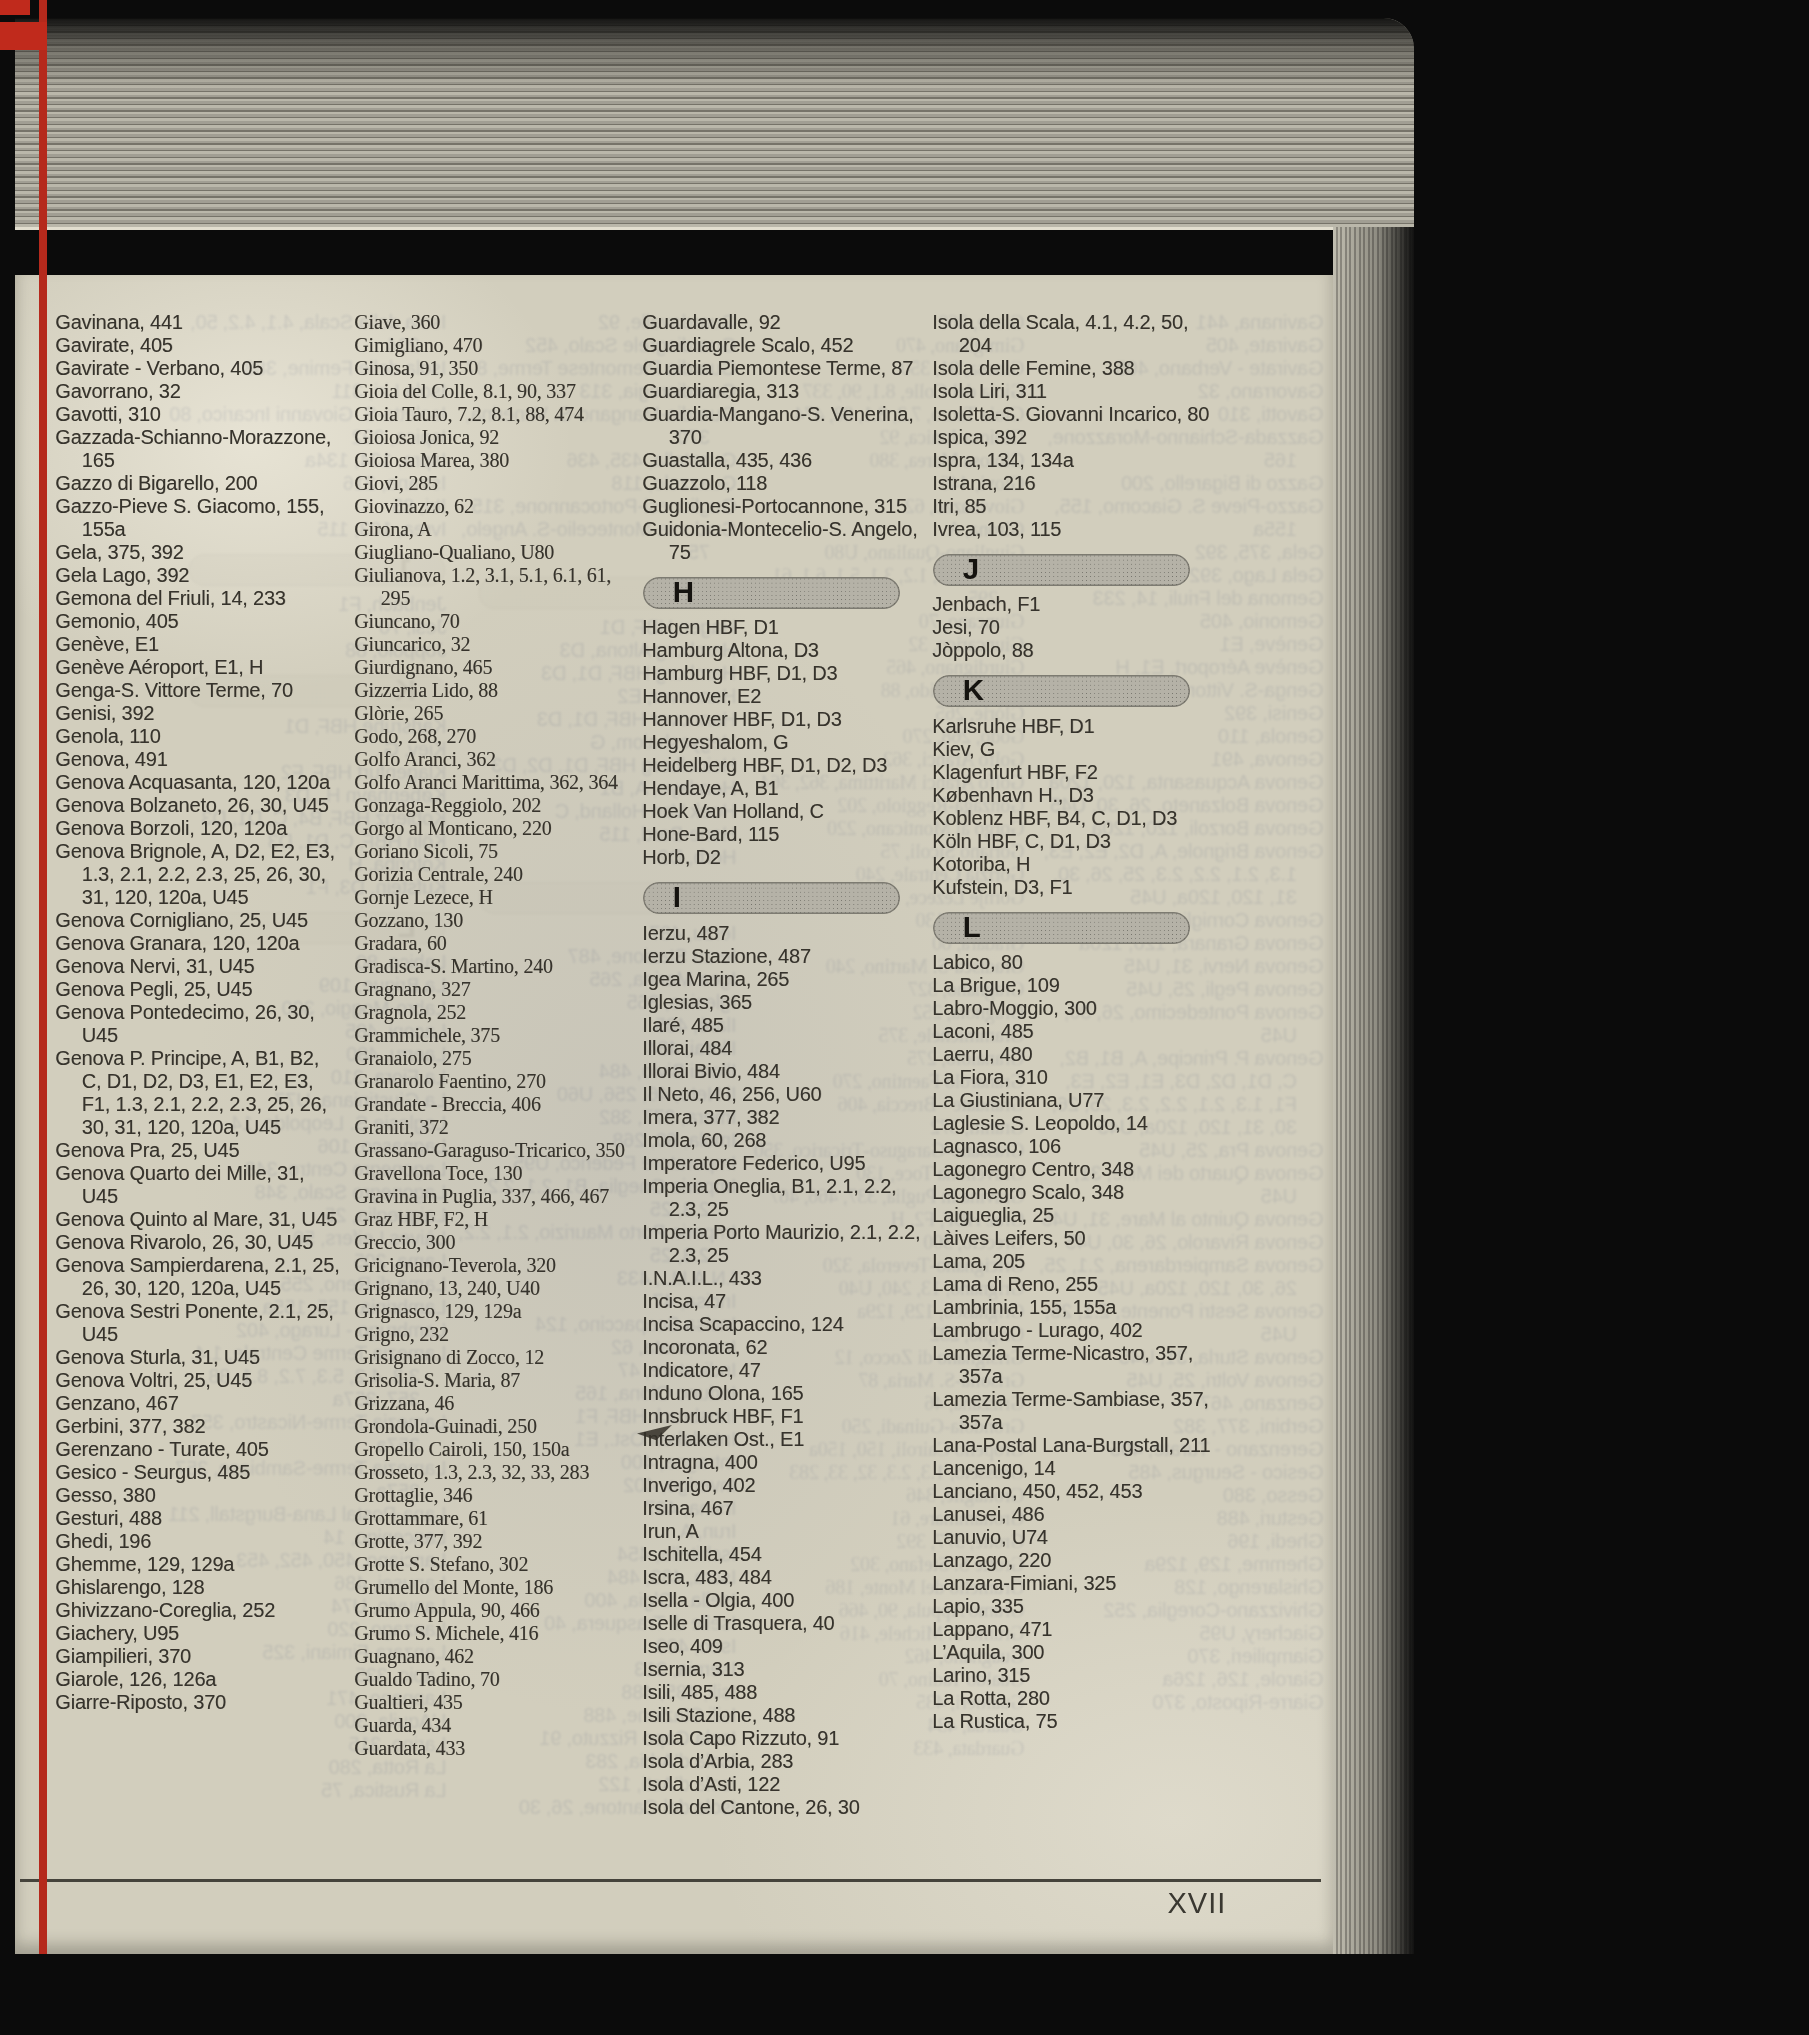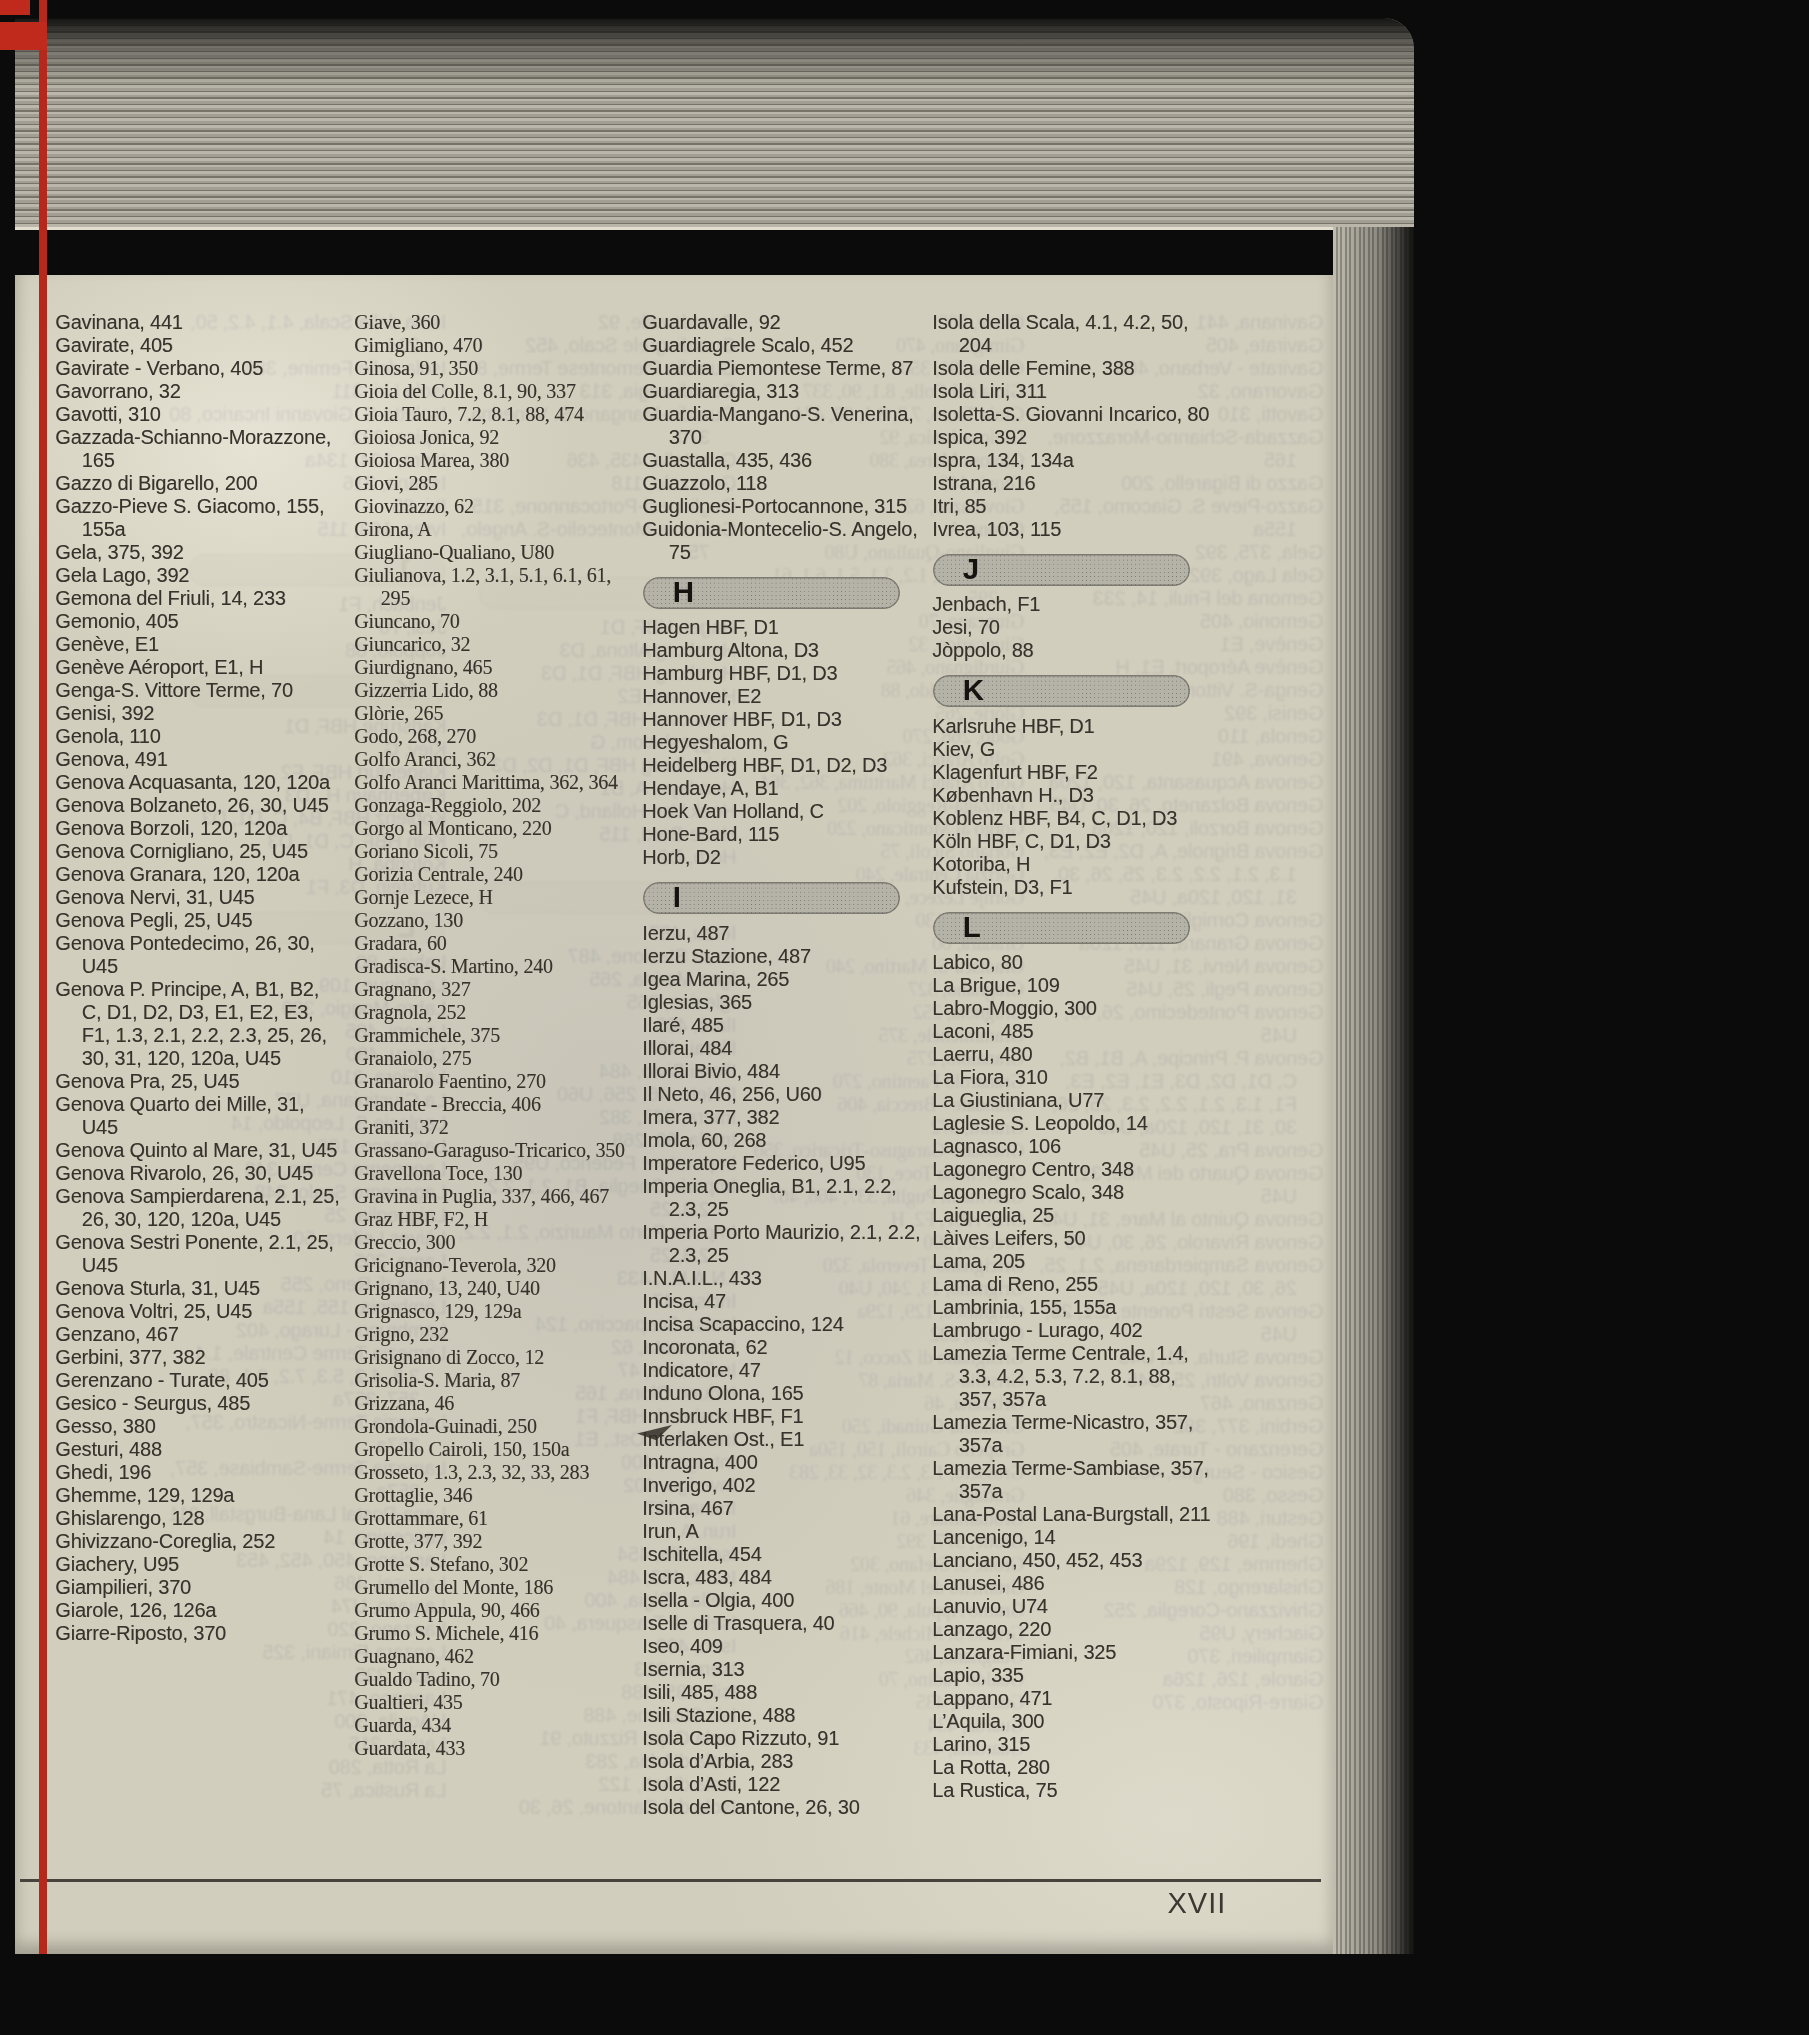--- a/index.html
+++ b/index.html
@@ -405,20 +405,21 @@
           <div class="entry">Gemonio, 405</div>
           <div class="entry">Genève, E1</div>
           <div class="entry">Genève Aéroport, E1, H</div>
           <div class="entry">Genga-S. Vittore Terme, 70</div>
           <div class="entry">Genisi, 392</div>
           <div class="entry">Genola, 110</div>
           <div class="entry">Genova, 491</div>
           <div class="entry">Genova Acquasanta, 120, 120a</div>
           <div class="entry">Genova Bolzaneto, 26, 30, U45</div>
           <div class="entry">Genova Borzoli, 120, 120a</div>
+          <div class="entry">Genova Brignole, A, D2, E2, E3, 1.3, 2.1, 2.2, 2.3, 25, 26, 30, 31, 120, 120a, U45</div>
           <div class="entry">Genova Cornigliano, 25, U45</div>
           <div class="entry">Genova Granara, 120, 120a</div>
           <div class="entry">Genova Nervi, 31, U45</div>
           <div class="entry">Genova Pegli, 25, U45</div>
           <div class="entry">Genova Pontedecimo, 26, 30, U45</div>
           <div class="entry">Genova P. Principe, A, B1, B2, C, D1, D2, D3, E1, E2, E3, F1, 1.3, 2.1, 2.2, 2.3, 25, 26, 30, 31, 120, 120a, U45</div>
           <div class="entry">Genova Pra, 25, U45</div>
           <div class="entry">Genova Quarto dei Mille, 31, U45</div>
           <div class="entry">Genova Quinto al Mare, 31, U45</div>
           <div class="entry">Genova Rivarolo, 26, 30, U45</div>
@@ -610,21 +611,20 @@
           <div class="entry">Laglesie S. Leopoldo, 14</div>
           <div class="entry">Lagnasco, 106</div>
           <div class="entry">Lagonegro Centro, 348</div>
           <div class="entry">Lagonegro Scalo, 348</div>
           <div class="entry">Laigueglia, 25</div>
           <div class="entry">Làives Leifers, 50</div>
           <div class="entry">Lama, 205</div>
           <div class="entry">Lama di Reno, 255</div>
           <div class="entry">Lambrinia, 155, 155a</div>
           <div class="entry">Lambrugo - Lurago, 402</div>
-          <div class="entry">Lamezia Terme Centrale, 1.4, 3.3, 4.2, 5.3, 7.2, 8.1, 88, 357, 357a</div>
           <div class="entry">Lamezia Terme-Nicastro, 357, 357a</div>
           <div class="entry">Lamezia Terme-Sambiase, 357, 357a</div>
           <div class="entry">Lana-Postal Lana-Burgstall, 211</div>
           <div class="entry">Lancenigo, 14</div>
           <div class="entry">Lanciano, 450, 452, 453</div>
           <div class="entry">Lanusei, 486</div>
           <div class="entry">Lanuvio, U74</div>
           <div class="entry">Lanzago, 220</div>
           <div class="entry">Lanzara-Fimiani, 325</div>
           <div class="entry">Lapio, 335</div>

